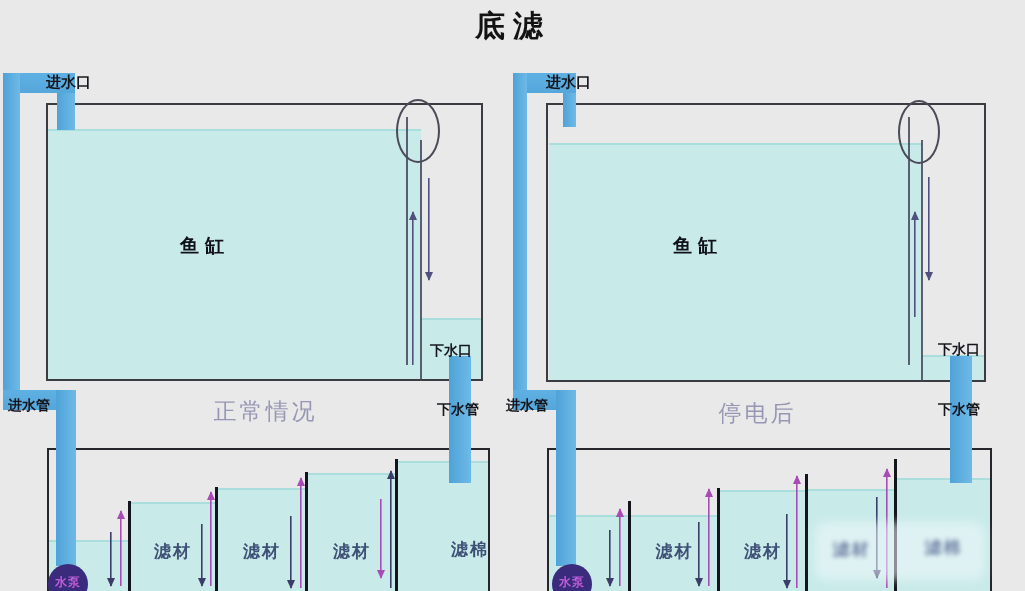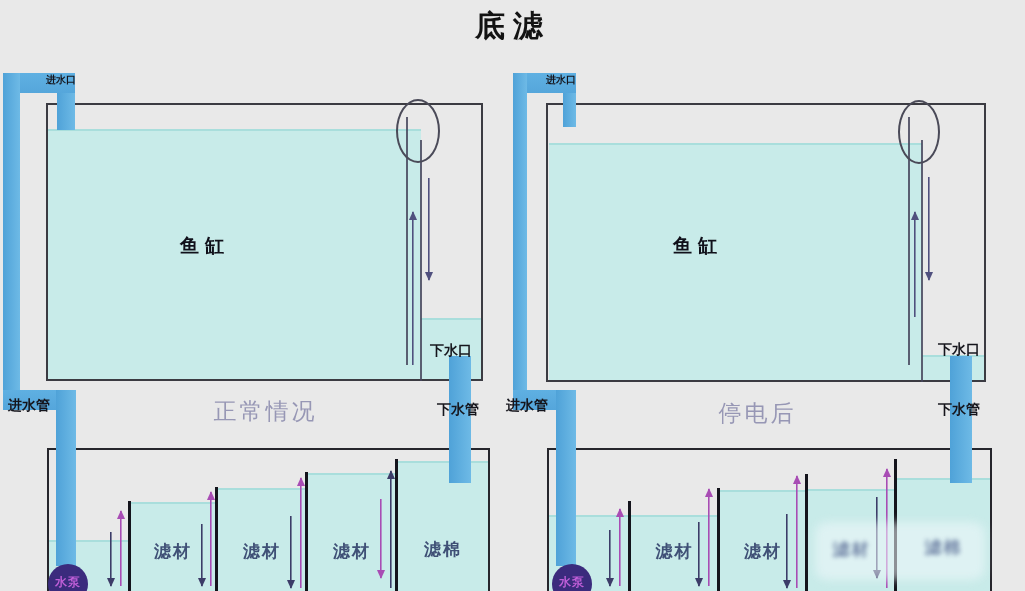--- a/index.html
+++ b/index.html
@@ -14,21 +14,21 @@
   .tank-rect { position:absolute; border:2px solid #3b3b42; background:transparent; z-index:3; }
   .sump-rect { position:absolute; border:2px solid #26262c; border-bottom:none;
                background:transparent; z-index:3; }
   .baffle { position:absolute; width:3px; background:#14141c; z-index:4; }
   .pline { position:absolute; width:2px; background:#45455c; opacity:.85; z-index:4; }
   .ellipse { position:absolute; border:2px solid #4a4a58; border-radius:50%;
              background:transparent; z-index:5; }
   .pipe { position:absolute; background:linear-gradient(90deg,#4fa2d8,#6ebae6); z-index:5; }
   .pipe.h { background:linear-gradient(180deg,#5fb0e2,#55a6db); }
   .lbl { position:absolute; font-weight:bold; color:#15151c; white-space:nowrap;
-         font-size:10px; z-index:7; }
+         font-size:15px; z-index:7; }
   .lbl.sm { font-size:14px; }
   .tanklbl { position:absolute; font-weight:bold; color:#10101a; font-size:19px;
              letter-spacing:6px; z-index:7; }
   .caption { position:absolute; color:#9797b5; font-size:23px; letter-spacing:3px;
              text-align:center; font-weight:500; z-index:7; }
   .media { position:absolute; text-align:center; color:#3f5076; font-weight:bold;
            font-size:17px; letter-spacing:2px; z-index:7; }
   .media.blurred { filter:blur(2px); color:#5d7098; opacity:.85; }
   .smudge { position:absolute; background:rgba(241,248,252,.55); filter:blur(5px);
             border-radius:12px; z-index:6; }
@@ -98,21 +98,21 @@
     <div class="arrow down dn" style="left:197px; top:524px; height:62px;"></div>
     <div class="arrow up up-m" style="left:206px; top:492px; height:94px;"></div>
     <div class="arrow down dn" style="left:286px; top:516px; height:72px;"></div>
     <div class="arrow up up-m" style="left:296px; top:478px; height:110px;"></div>
     <div class="arrow down up-m" style="left:376px; top:499px; height:79px;"></div>
     <div class="arrow up dn" style="left:386px; top:471px; height:117px;"></div>
 
     <div class="media" style="left:129px; top:540px; width:88px;">滤材</div>
     <div class="media" style="left:217px; top:540px; width:90px;">滤材</div>
     <div class="media" style="left:307px; top:540px; width:90px;">滤材</div>
-    <div class="media" style="left:397px; top:538px; width:92px;">滤棉</div>
+    <div class="media" style="left:397px; top:538px; width:92px;text-align:right;">滤棉</div>
 
     <div class="pump" style="left:48px; top:564px;">水泵</div>
   </div>
 
   <div>
 
     <div class="water" style="left:549px; top:143px; width:373px; height:237px;"></div>
     <div class="water" style="left:922px; top:355px; width:62px; height:25px;"></div>
 
     <div class="tank-rect" style="left:546px; top:103px; width:440px; height:279px;"></div>

